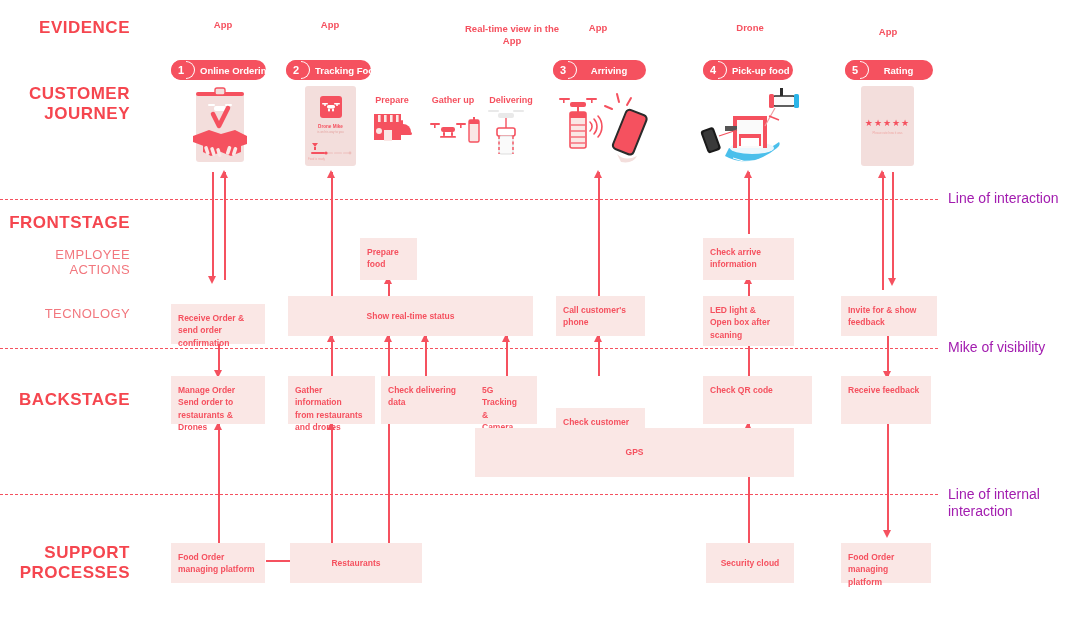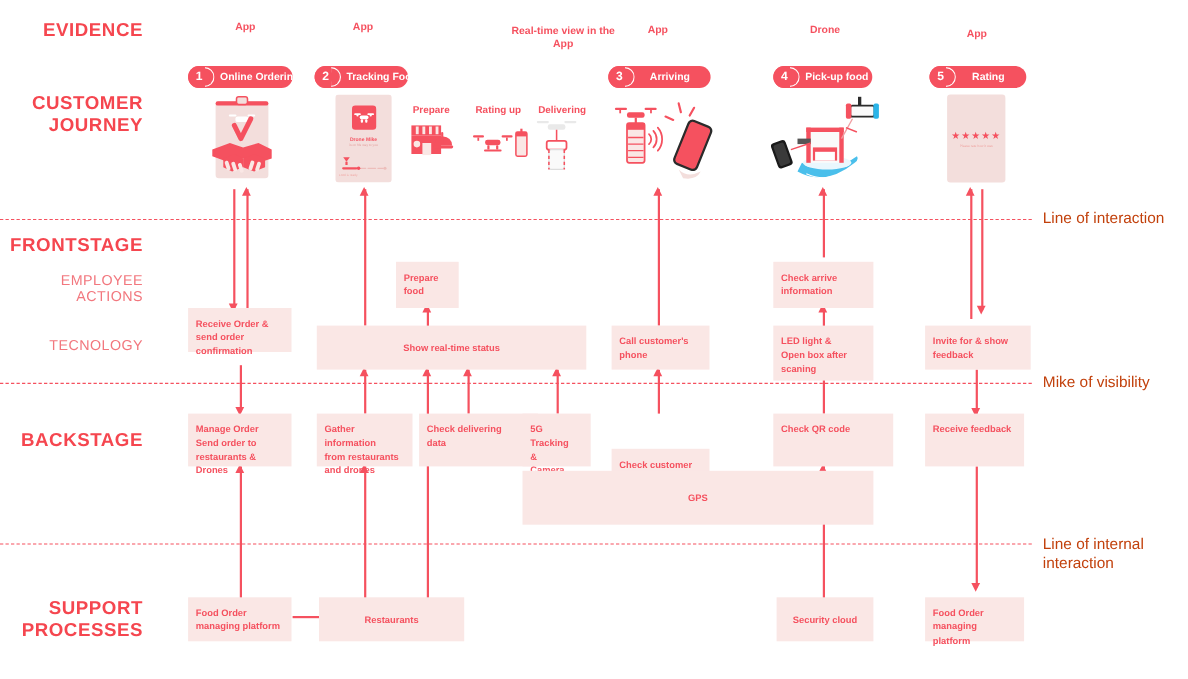--- a/index.html
+++ b/index.html
@@ -86,21 +86,21 @@
   }
 
   
   .dline{
     position:absolute;
     height:0;
     border-top:1.6px dashed #F5515F;
   }
   .dline-label{
     position:absolute;
-    color:#c2410c;
+    color:#a21caf;
     font-size:14px;
     line-height:1.22;
     white-space:pre-line;
     font-weight:normal;
   }
 
   
   .vline{position:absolute;width:1.6px;background:#F5515F;}
   .hline{position:absolute;height:1.6px;background:#F5515F;}
   .arrowhead{
@@ -179,21 +179,21 @@
   </div>
 
   <div class="stage-pill" style="left:845px;top:60px;width:88px;">
     <div class="num-wrap">
       <span class="num">5</span>
     </div>
     <span class="plabel">Rating</span>
   </div>
 
   <div class="mini-cap" style="left:363px;top:95px;width:58px;">Prepare</div>
-  <div class="mini-cap" style="left:419px;top:95px;width:68px;">Rating up</div>
+  <div class="mini-cap" style="left:419px;top:95px;width:68px;">Gather up</div>
   <div class="mini-cap" style="left:477px;top:95px;width:68px;">Delivering</div>
 
   <div class="illus" style="left:191px;top:86px;width:58px;height:78px;">
     <svg width="58" height="78" viewBox="0 0 58 78">
       <rect x="5" y="6" width="48" height="70" rx="3" fill="#F3DEDC"></rect>
       <rect x="5" y="6" width="48" height="4" rx="2" fill="#F5515F"></rect>
       <rect x="24" y="2" width="10" height="7" rx="2" fill="#F3DEDC" stroke="#F5515F" stroke-width="1.4"></rect>
 
       <g fill="#ffffff">
         <rect x="23" y="20" width="12" height="5" rx="2"></rect>
@@ -442,21 +442,21 @@
   <div class="hline" style="left:266px;top:560px;width:24px;"></div>
 
   <div class="vline" style="left:748px;top:424px;height:8px;"></div>
 
   <div class="pbox" style="left:360px;top:238px;width:57px;height:42px;">Prepare
 food</div>
 
   <div class="pbox" style="left:703px;top:238px;width:91px;height:42px;">Check arrive
 information</div>
 
-  <div class="pbox" style="left:171px;top:280px;width:94px;height:40px;">Receive Order &amp;
+  <div class="pbox" style="left:171px;top:304px;width:94px;height:40px;">Receive Order &amp;
 send order
 confirmation</div>
 
   <div class="pbox center" style="left:288px;top:296px;width:245px;height:40px;">Show real-time status</div>
 
   <div class="pbox" style="left:556px;top:296px;width:89px;height:40px;">Call customer's
 phone</div>
 
   <div class="pbox" style="left:703px;top:296px;width:91px;height:50px;">LED light &amp;
 Open box after

